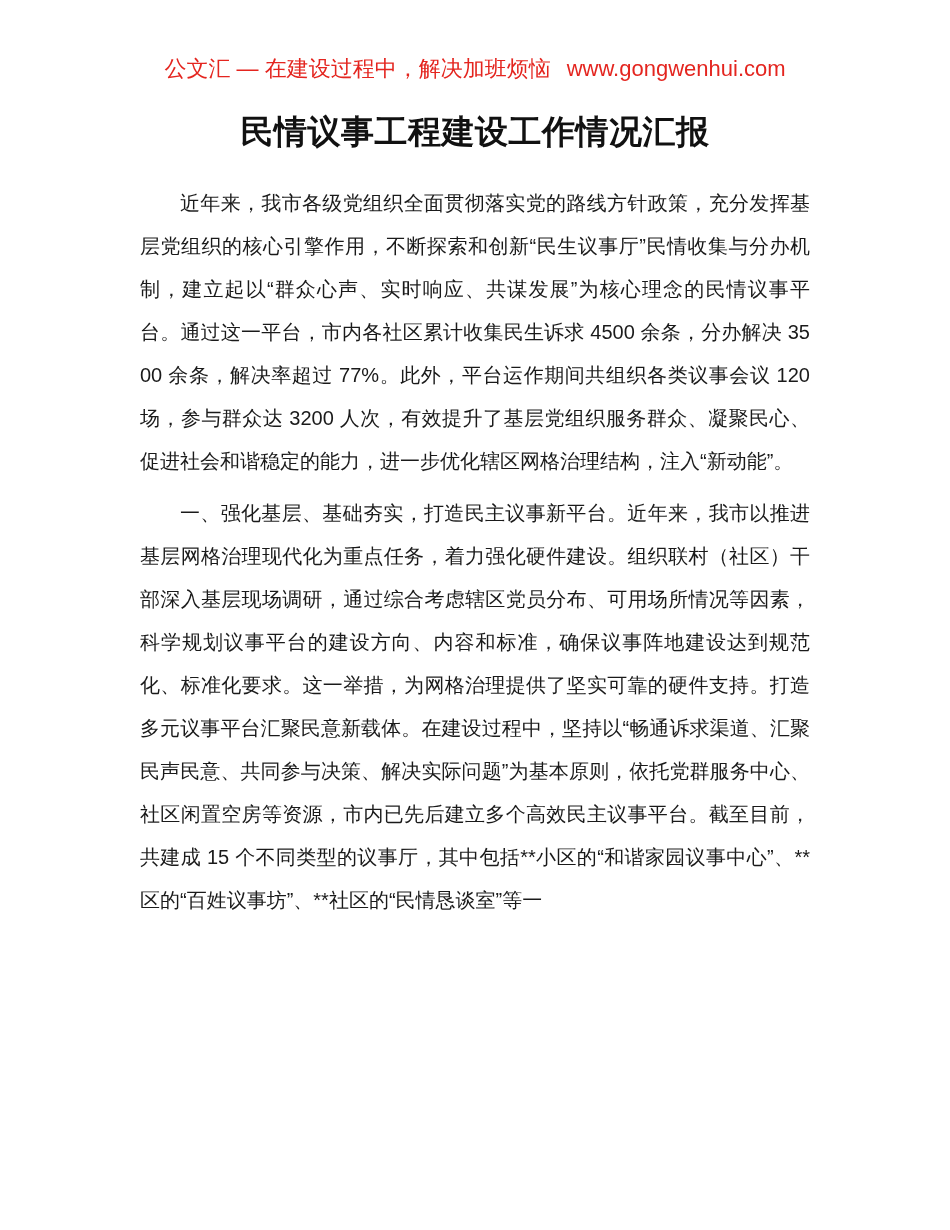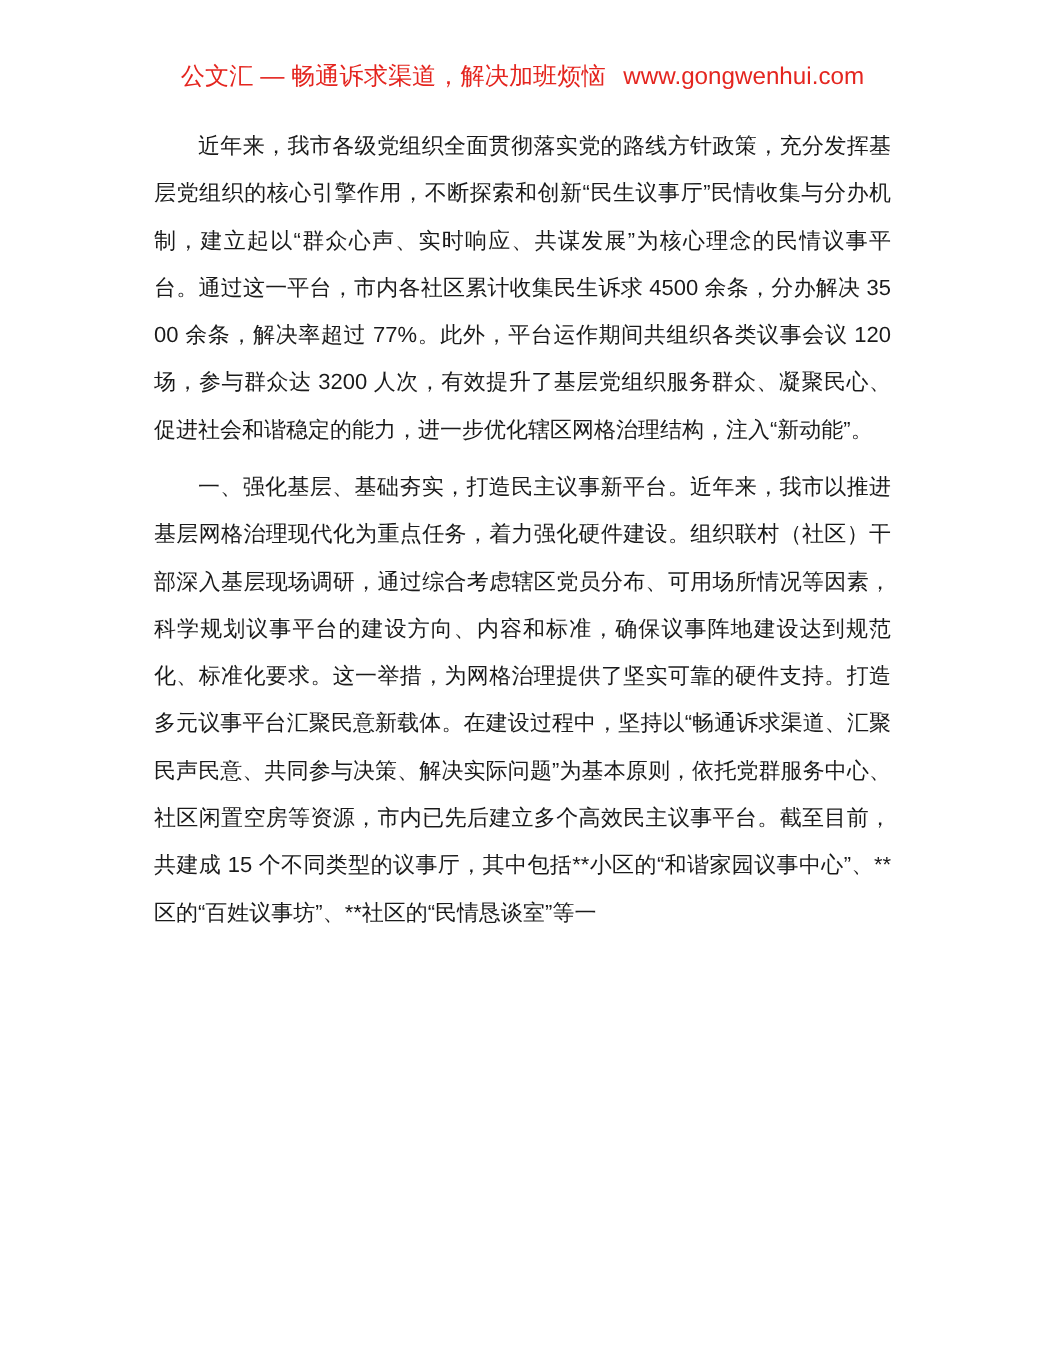--- a/index.html
+++ b/index.html
@@ -51,22 +51,23 @@
     text-indent: 2em;
     word-break: break-all;
   }
 </style>
 </head>
 <body>
 
 <div class="page">
 
   <div class="doc-header">
-    <span>公文汇 — 畅通诉求渠道，解决加班烦恼</span><span class="url">www.gongwenhui.com</span>
+    <span>公文汇 — 在建设过程中，解决加班烦恼</span><span class="url">www.gongwenhui.com</span>
   </div>
 
+  <h1 class="doc-title">民情议事工程建设工作情况汇报</h1>
 
   <div class="doc-body">
     <p>近年来，我市各级党组织全面贯彻落实党的路线方针政策，充分发挥基层党组织的核心引擎作用，不断探索和创新“民生议事厅”民情收集与分办机制，建立起以“群众心声、实时响应、共谋发展”为核心理念的民情议事平台。通过这一平台，市内各社区累计收集民生诉求 4500 余条，分办解决 3500 余条，解决率超过 77%。此外，平台运作期间共组织各类议事会议 120 场，参与群众达 3200 人次，有效提升了基层党组织服务群众、凝聚民心、促进社会和谐稳定的能力，进一步优化辖区网格治理结构，注入“新动能”。</p>
     <p>一、强化基层、基础夯实，打造民主议事新平台。近年来，我市以推进基层网格治理现代化为重点任务，着力强化硬件建设。组织联村（社区）干部深入基层现场调研，通过综合考虑辖区党员分布、可用场所情况等因素，科学规划议事平台的建设方向、内容和标准，确保议事阵地建设达到规范化、标准化要求。这一举措，为网格治理提供了坚实可靠的硬件支持。打造多元议事平台汇聚民意新载体。在建设过程中，坚持以“畅通诉求渠道、汇聚民声民意、共同参与决策、解决实际问题”为基本原则，依托党群服务中心、社区闲置空房等资源，市内已先后建立多个高效民主议事平台。截至目前，共建成 15 个不同类型的议事厅，其中包括**小区的“和谐家园议事中心”、**区的“百姓议事坊”、**社区的“民情恳谈室”等一</p>
   </div>
 
 </div>
 
 </body></html>

